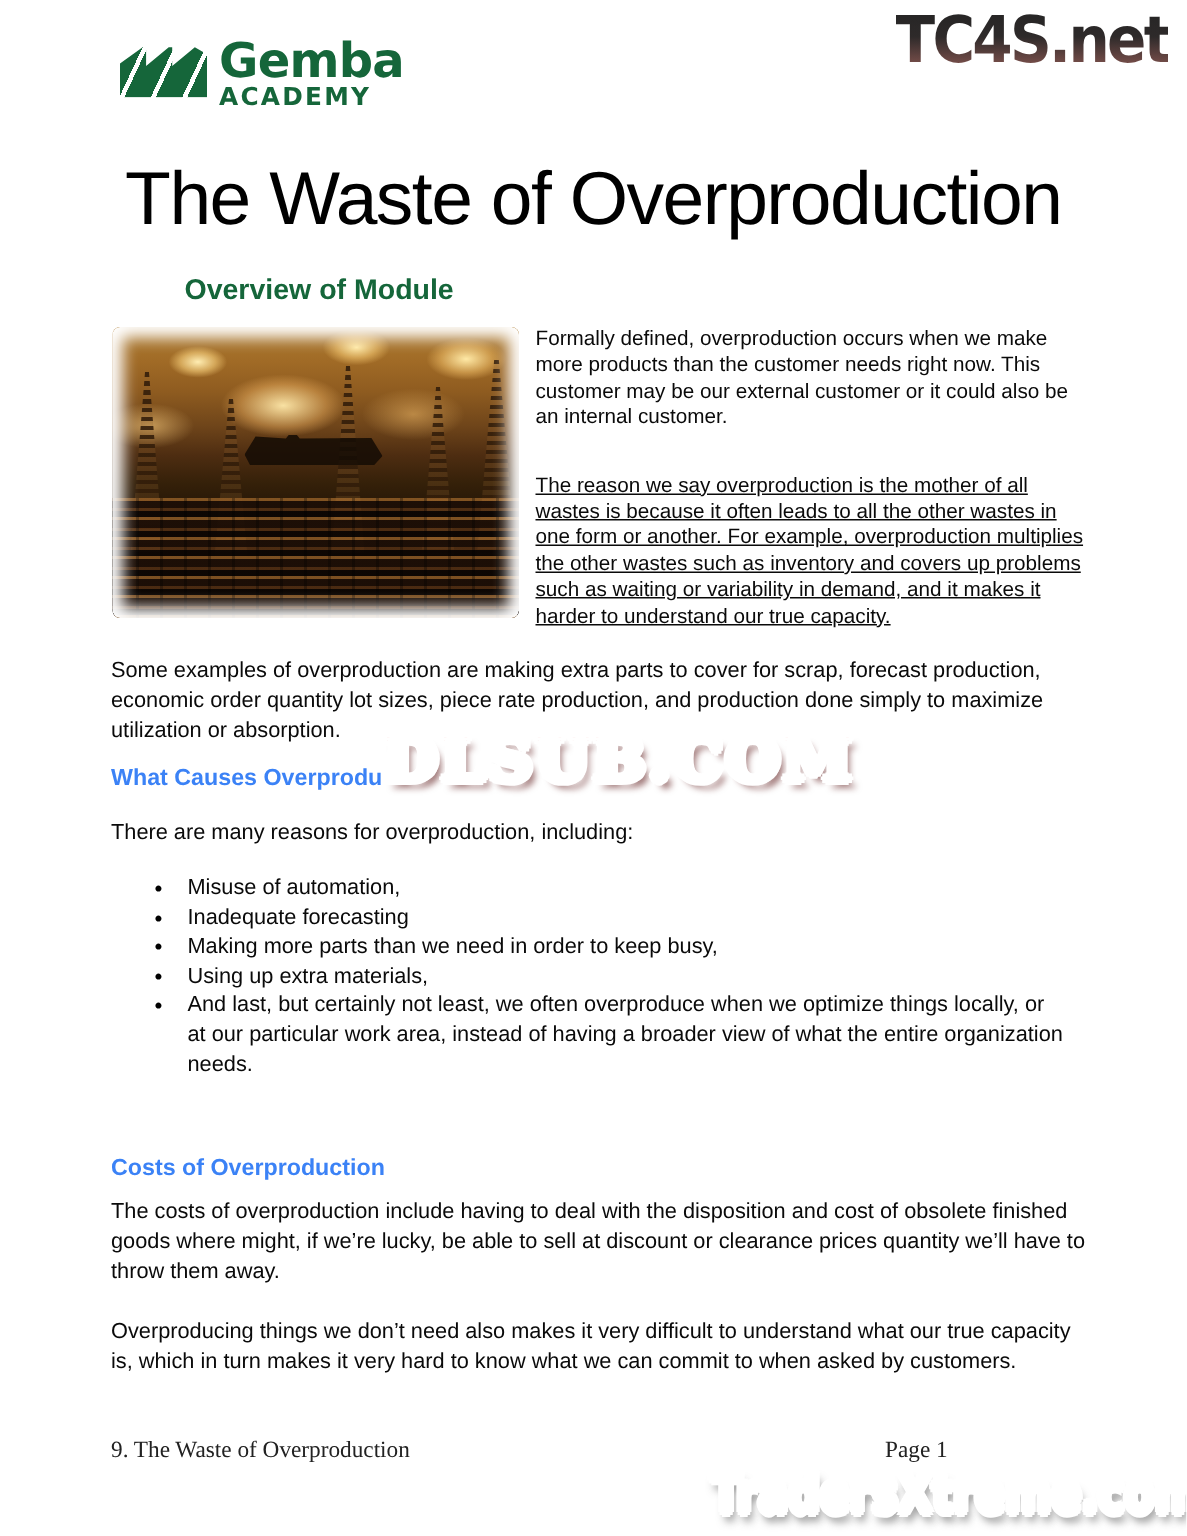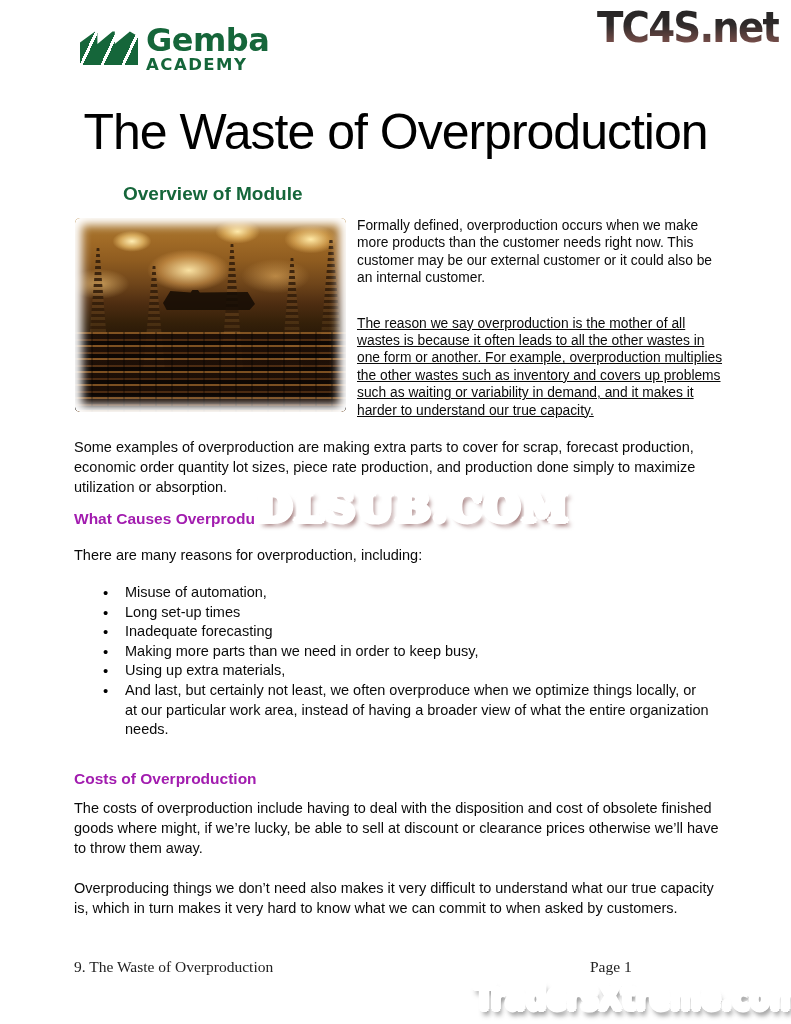--- a/index.html
+++ b/index.html
@@ -54,21 +54,21 @@
 
   
   .title {
     position:absolute; left:0; right:0; top:103px; text-align:center;
     font-size:50px; font-weight:400; letter-spacing:-1px; color:#000;
   }
   .h-green {
     position:absolute; left:75px; top:183px;
     font-size:19px; font-weight:bold; color:#15663a;margin-left:48px;
   }
-  .h-black { position:absolute; left:74px; font-size:15.5px; font-weight:bold; color:#a21caf; }
+  .h-black { position:absolute; left:74px; font-size:15.5px; font-weight:bold; color:#3b82f6; }
   .h-causes { top:510px; }
   .h-costs  { top:770px; }
 
   .body-p { position:absolute; left:74px; width:656px; font-size:14.5px; line-height:20px; color:#0a0a0a; }
   .p-examples { top:437px; }
   .p-intro    { top:545px; }
   .p-costs1   { top:798px; }
   .p-costs2   { top:878px; }
 
   .overview-text { position:absolute; left:357px; top:217px; width:372px; font-size:13.8px; line-height:17.4px; color:#0a0a0a; }
@@ -171,29 +171,28 @@
 
   <p class="body-p p-examples">Some examples of overproduction are making extra parts to cover for scrap, forecast production, economic order quantity lot sizes, piece rate production, and production done simply to maximize utilization or absorption.</p>
 
   <h3 class="h-black h-causes">What Causes Overprodu</h3>
   <div class="wm-mid">DLSUB.COM</div>
 
   <p class="body-p p-intro">There are many reasons for overproduction, including:</p>
 
   <ul class="reasons">
     <li>Misuse of automation,</li>
-    <li>Long set-up times</li>
     <li>Inadequate forecasting</li>
     <li>Making more parts than we need in order to keep busy,</li>
     <li>Using up extra materials,</li>
     <li>And last, but certainly not least, we often overproduce when we optimize things locally, or at our particular work area, instead of having a broader view of what the entire organization needs.</li>
   </ul>
 
   <h3 class="h-black h-costs">Costs of Overproduction</h3>
-  <p class="body-p p-costs1">The costs of overproduction include having to deal with the disposition and cost of obsolete finished goods where might, if we’re lucky, be able to sell at discount or clearance prices otherwise we’ll have to throw them away.</p>
+  <p class="body-p p-costs1">The costs of overproduction include having to deal with the disposition and cost of obsolete finished goods where might, if we’re lucky, be able to sell at discount or clearance prices quantity we’ll have to throw them away.</p>
   <p class="body-p p-costs2">Overproducing things we don’t need also makes it very difficult to understand what our true capacity is, which in turn makes it very hard to know what we can commit to when asked by customers.</p>
 
   <span class="footer-left">9. The Waste of Overproduction</span>
   <span class="footer-right">Page 1</span>
 
   <div class="wm-bottom">TradersXtreme.com</div>
 
 </div>
 
 </body></html>

